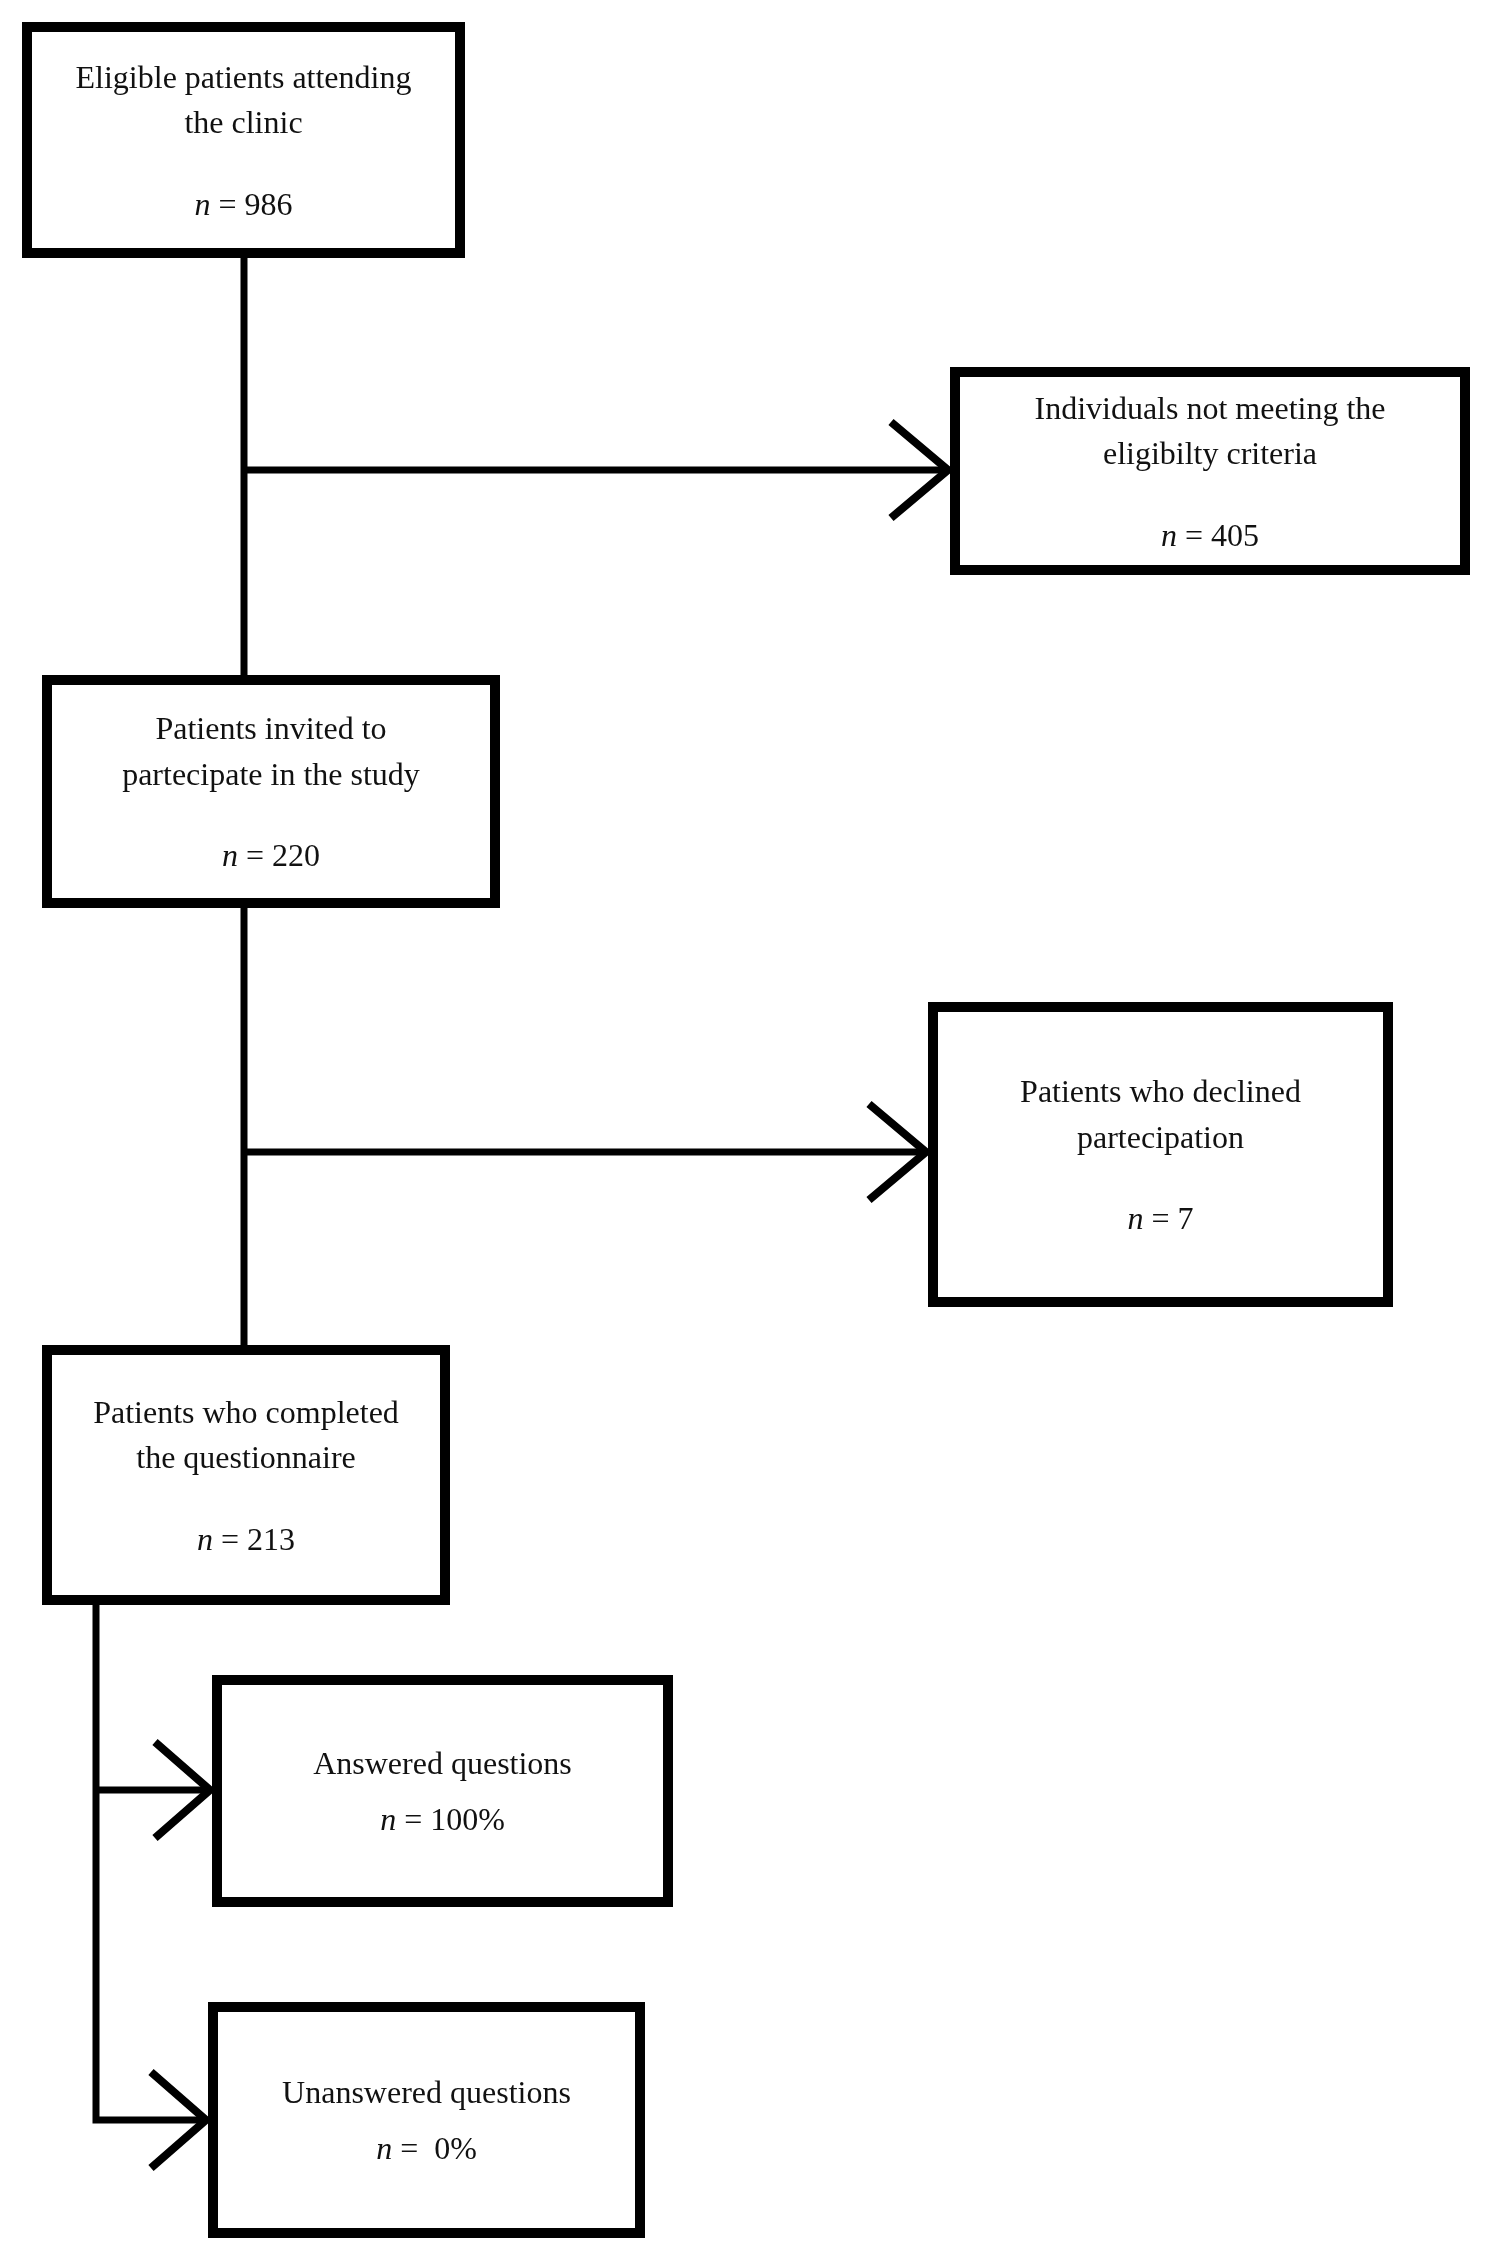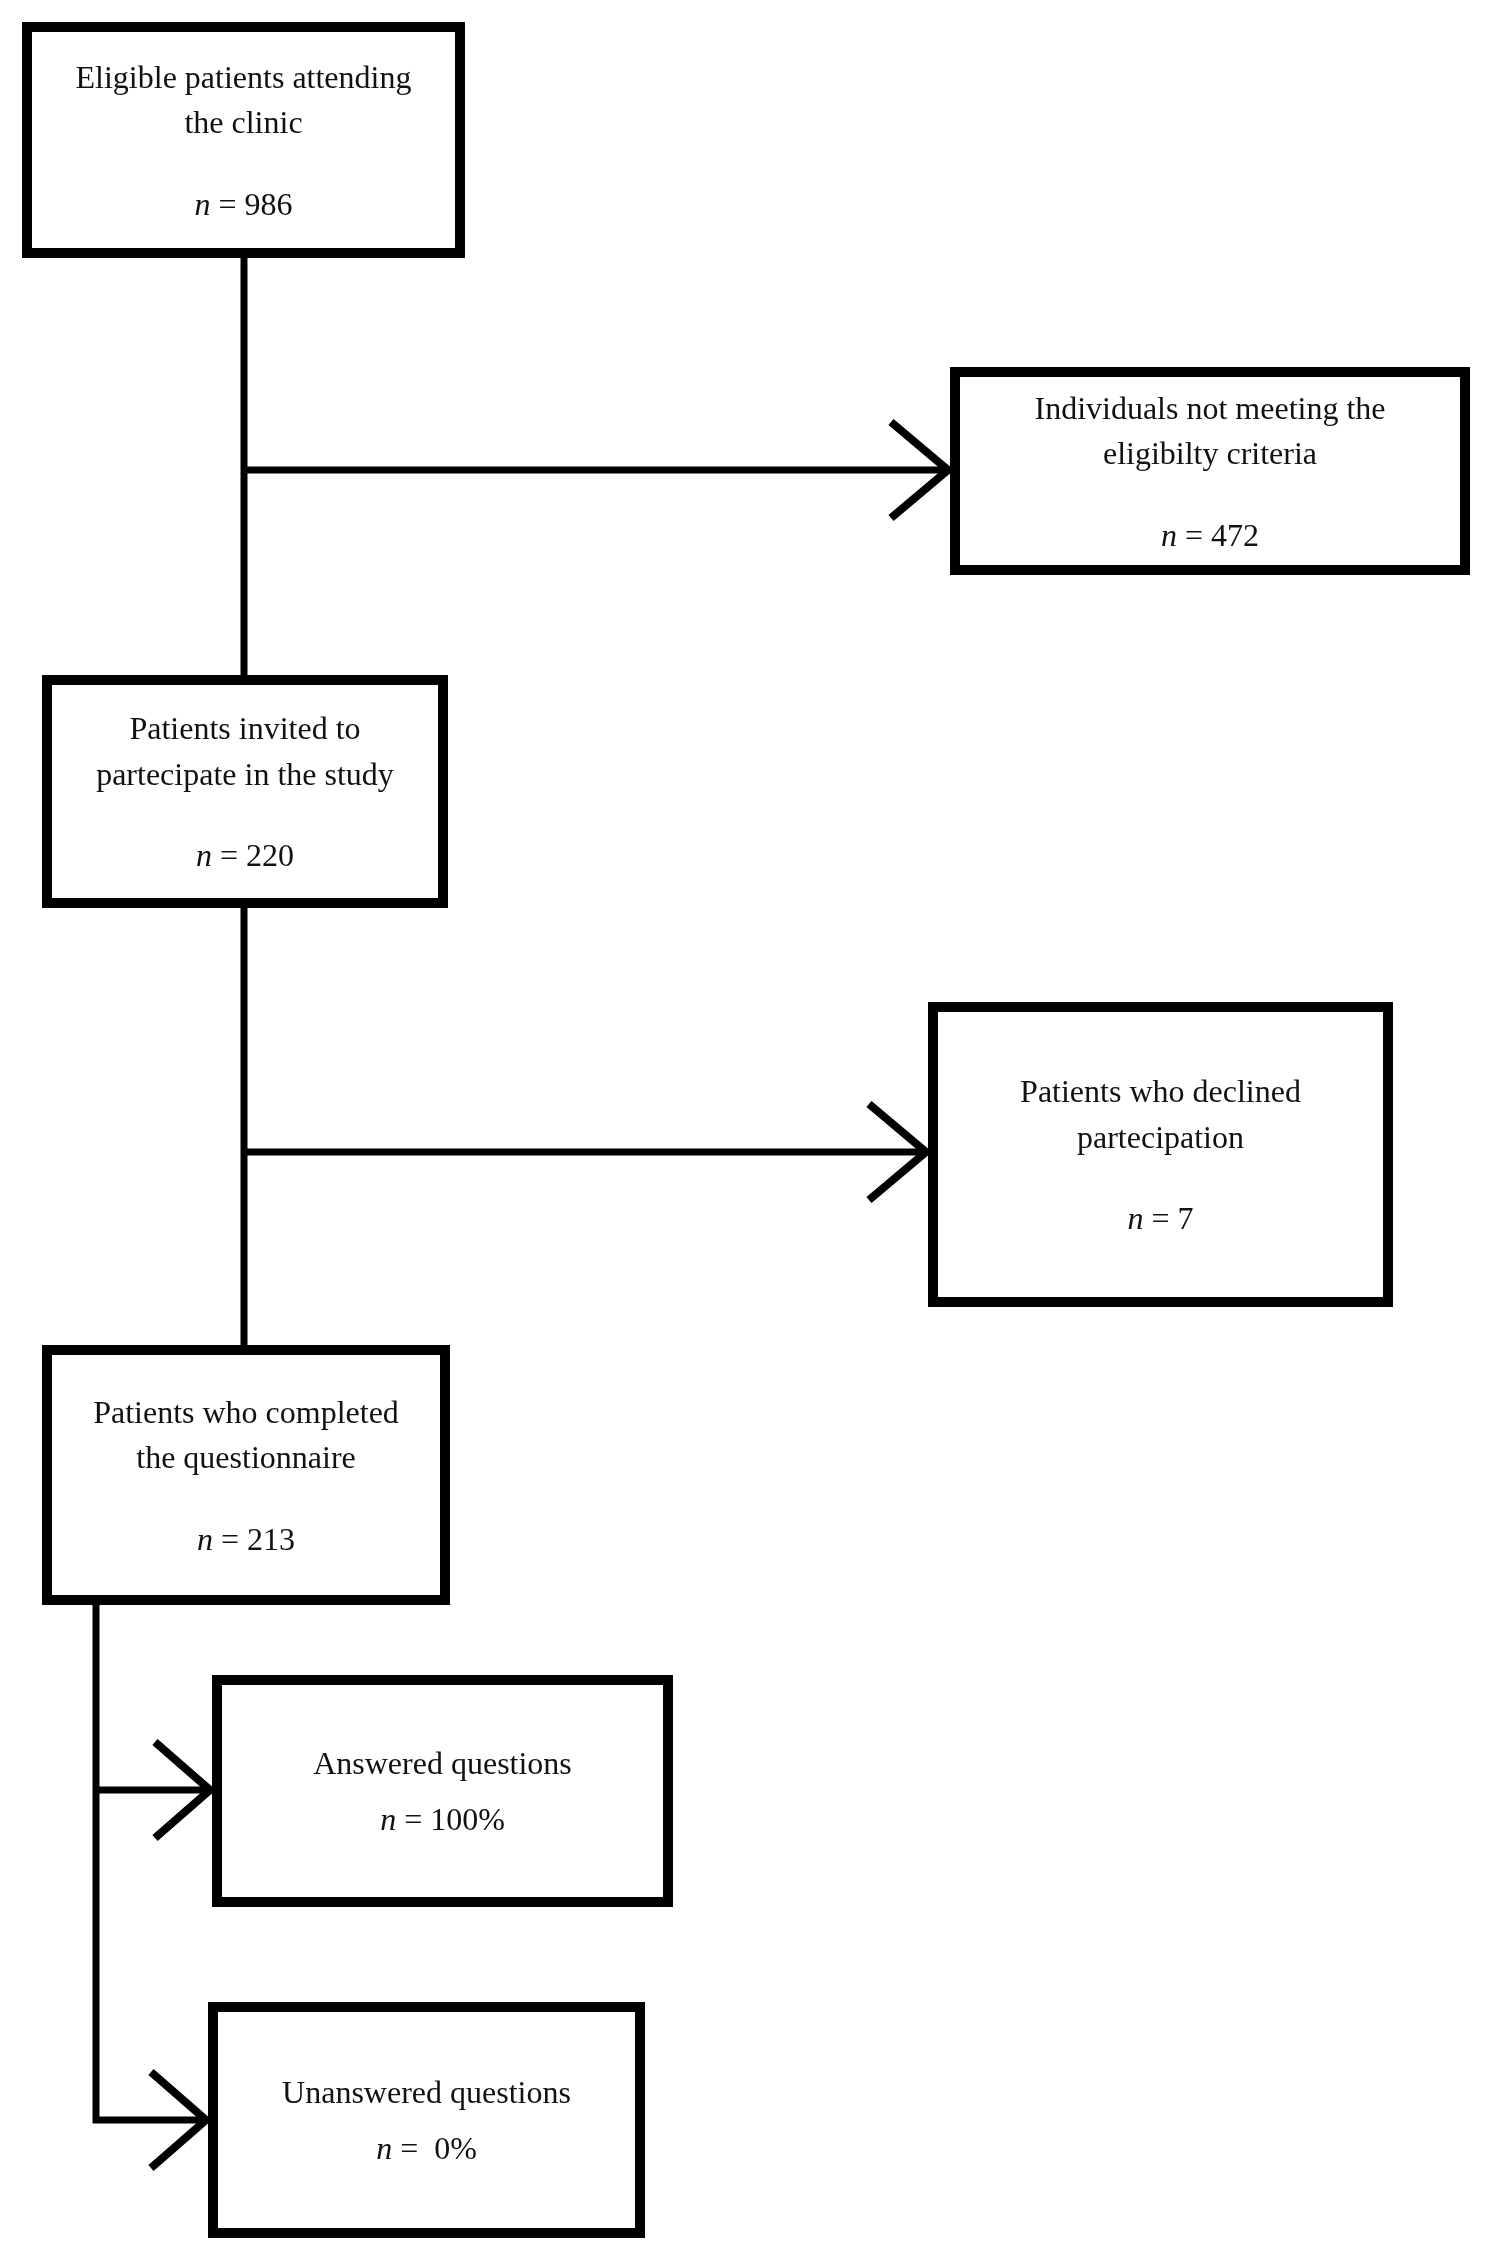--- a/index.html
+++ b/index.html
@@ -79,24 +79,24 @@
 
   <div class="node" style="left:22px; top:22px; width:443px; height:236px;">
     <div class="label">Eligible patients attending
 the clinic</div>
     <div class="nval"><span class="n-italic">n</span><span> = 986</span></div>
   </div>
 
   <div class="node" style="left:950px; top:367px; width:520px; height:208px;">
     <div class="label">Individuals not meeting the
 eligibilty criteria</div>
-    <div class="nval"><span class="n-italic">n</span><span> = 472</span></div>
+    <div class="nval"><span class="n-italic">n</span><span> = 405</span></div>
   </div>
 
-  <div class="node" style="left:42px; top:675px; width:406px; height:233px;">
+  <div class="node" style="left:42px; top:675px; width:458px; height:233px;">
     <div class="label">Patients invited to
 partecipate in the study</div>
     <div class="nval"><span class="n-italic">n</span><span> = 220</span></div>
   </div>
 
   <div class="node" style="left:928px; top:1002px; width:465px; height:305px;">
     <div class="label">Patients who declined
 partecipation</div>
     <div class="nval"><span class="n-italic">n</span><span> = 7</span></div>
   </div>

